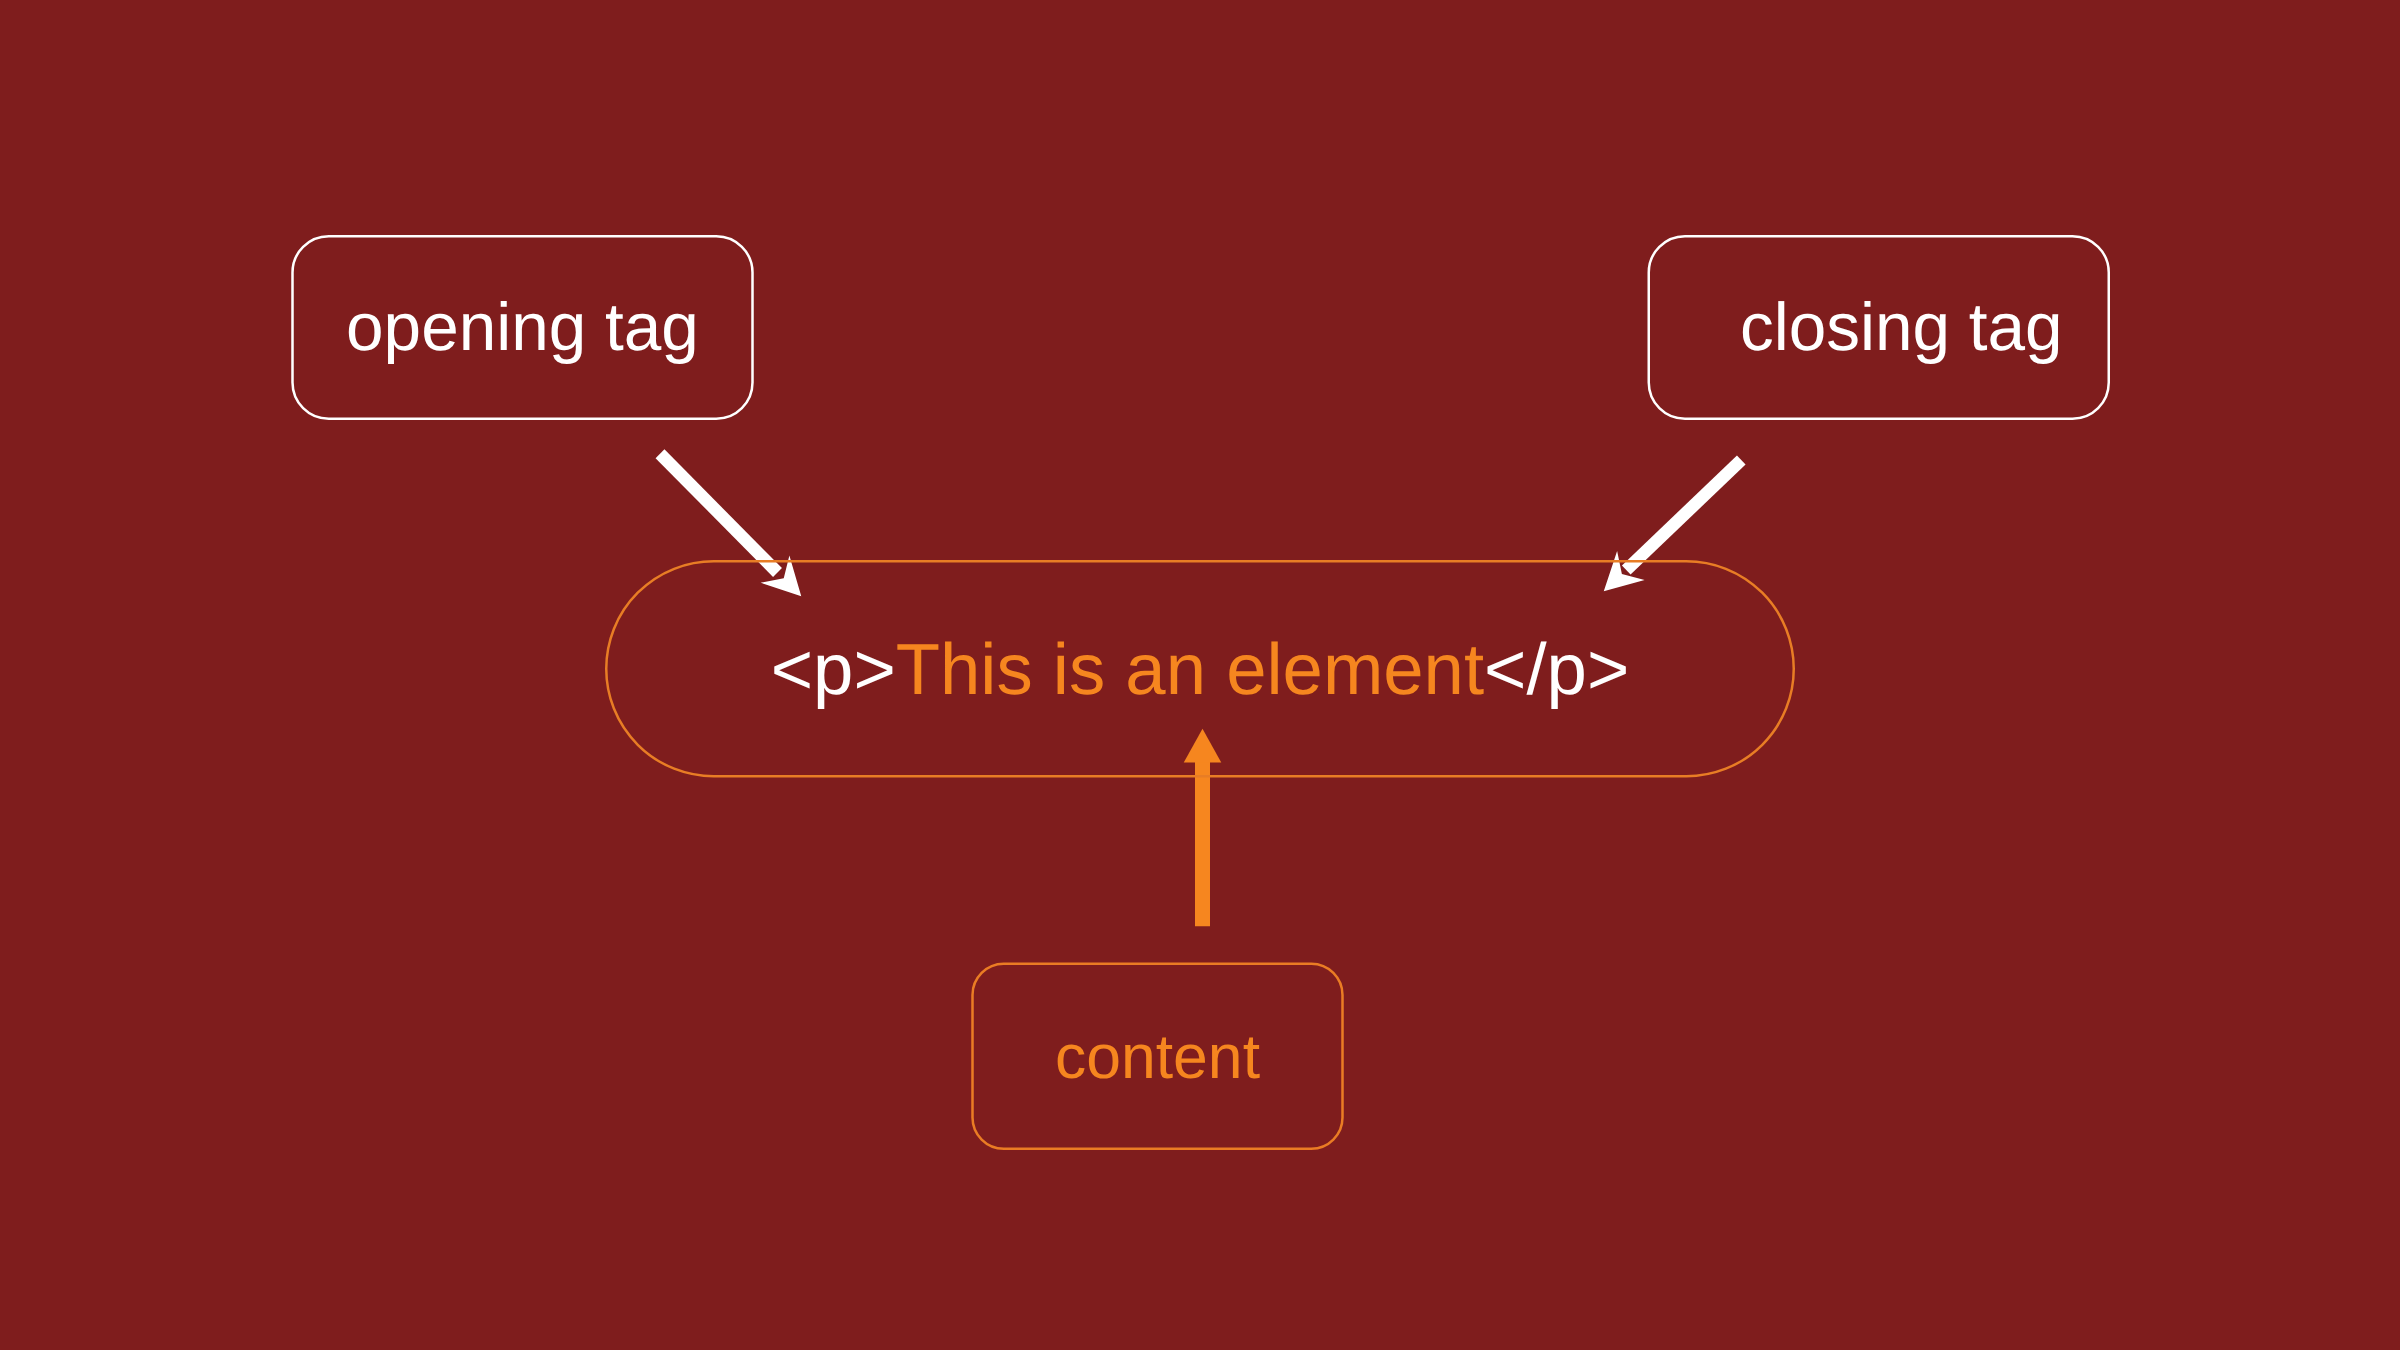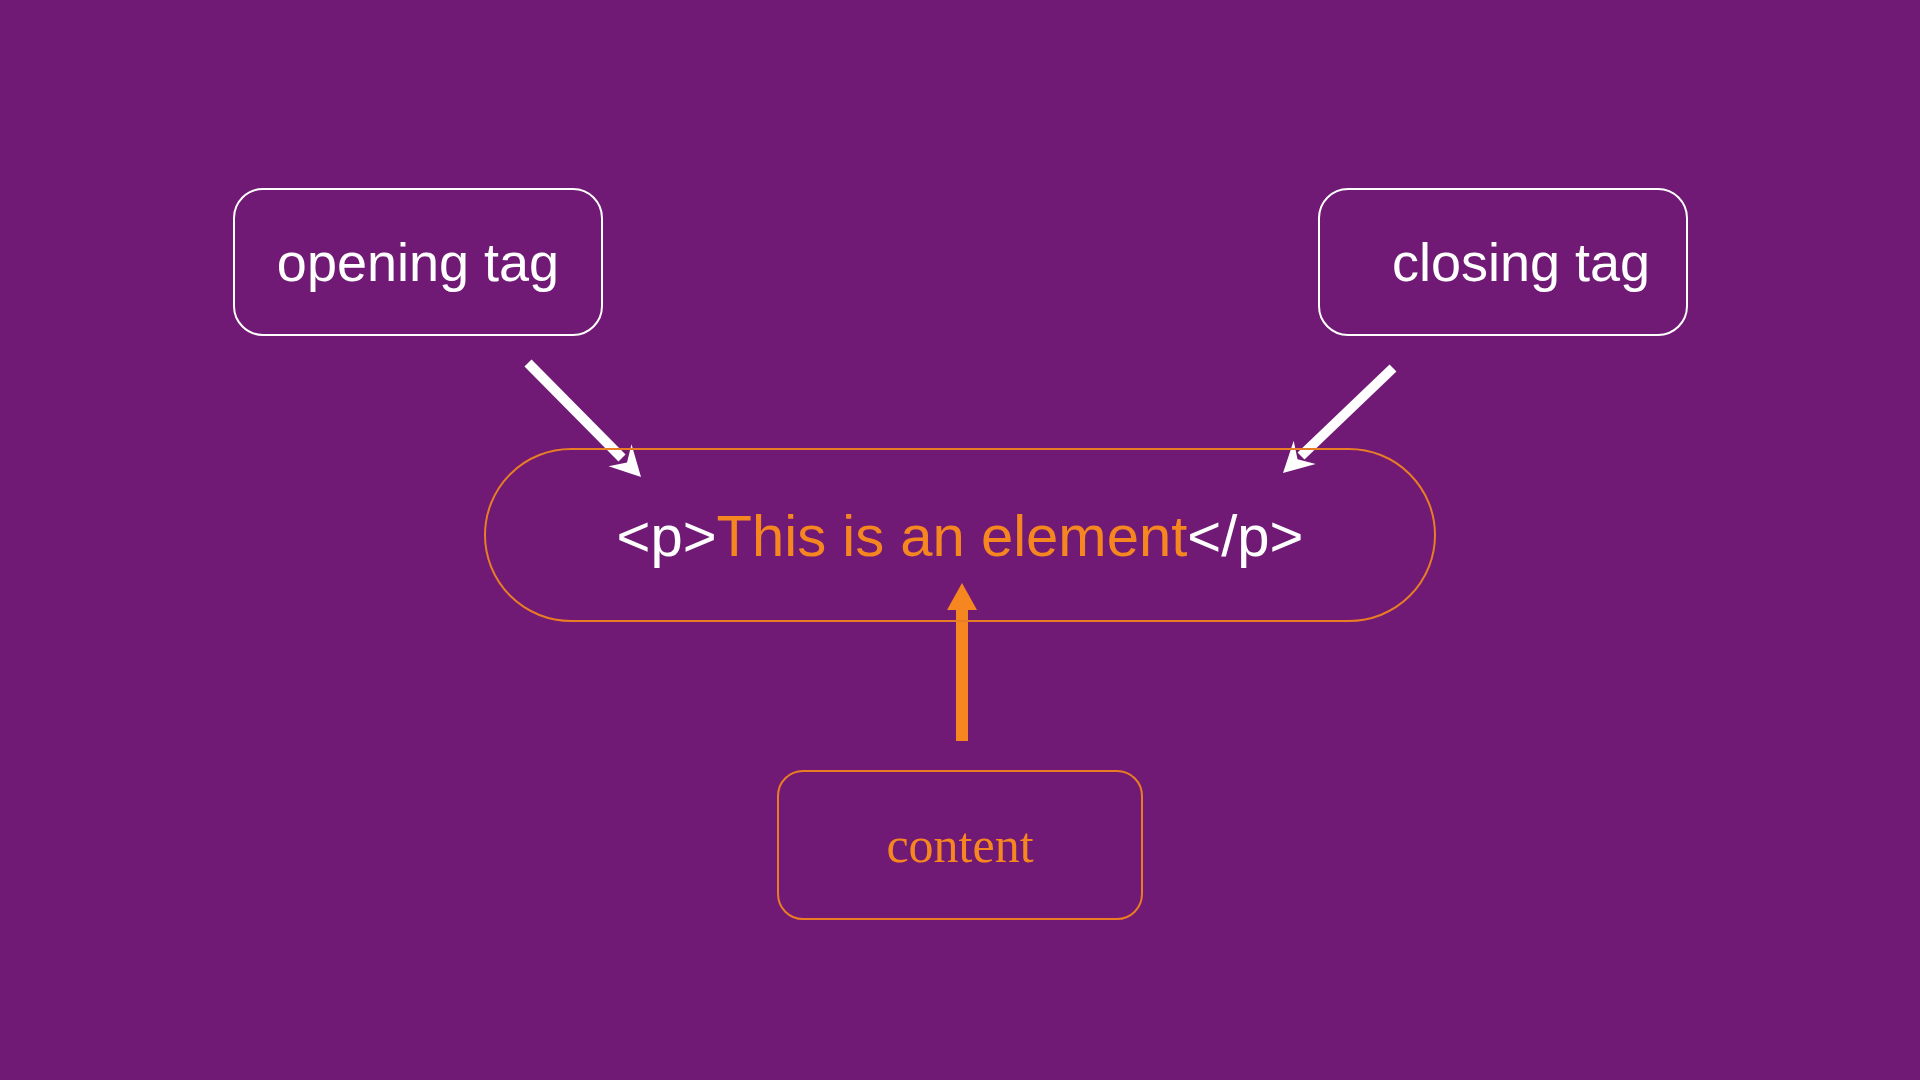--- a/index.html
+++ b/index.html
@@ -5,21 +5,21 @@
   html, body {
     margin: 0;
     padding: 0;
     background: #2b2d78;
     font-family: "Liberation Sans", "DejaVu Sans", sans-serif;
   }
   .stage {
     position: relative;
     width: 1920px;
     height: 1080px;
-    background: #701a75;
+    background: #7f1d1d;
     overflow: hidden;
   }
   .arrow-layer {
     position: absolute;
     left: 0; top: 0;
     width: 1920px;
     height: 1080px;
     pointer-events: none;
   }
   .label-box {
@@ -34,29 +34,28 @@
     width: 370px;
     height: 148px;
     top: 188px;
     border: 2px solid #ffffff;
     color: #ffffff;
     font-size: 54px;
   }
   .tag-box.opening { left: 233px; }
   .tag-box.closing { left: 1318px; padding-left: 36px; }
   .content-box {
-    width: 366px;
+    width: 298px;
     height: 150px;
     left: 777px;
     top: 770px;
     border: 2px solid #ea7c24;
     color: #f6861f;
     font-size: 50px;
     border-radius: 26px;
-    font-family: Liberation Serif, serif;
   }
   .element-pill {
     position: absolute;
     left: 484px;
     top: 448px;
     width: 952px;
     height: 174px;
     box-sizing: border-box;
     border: 2px solid #e87d25;
     border-radius: 87px;

